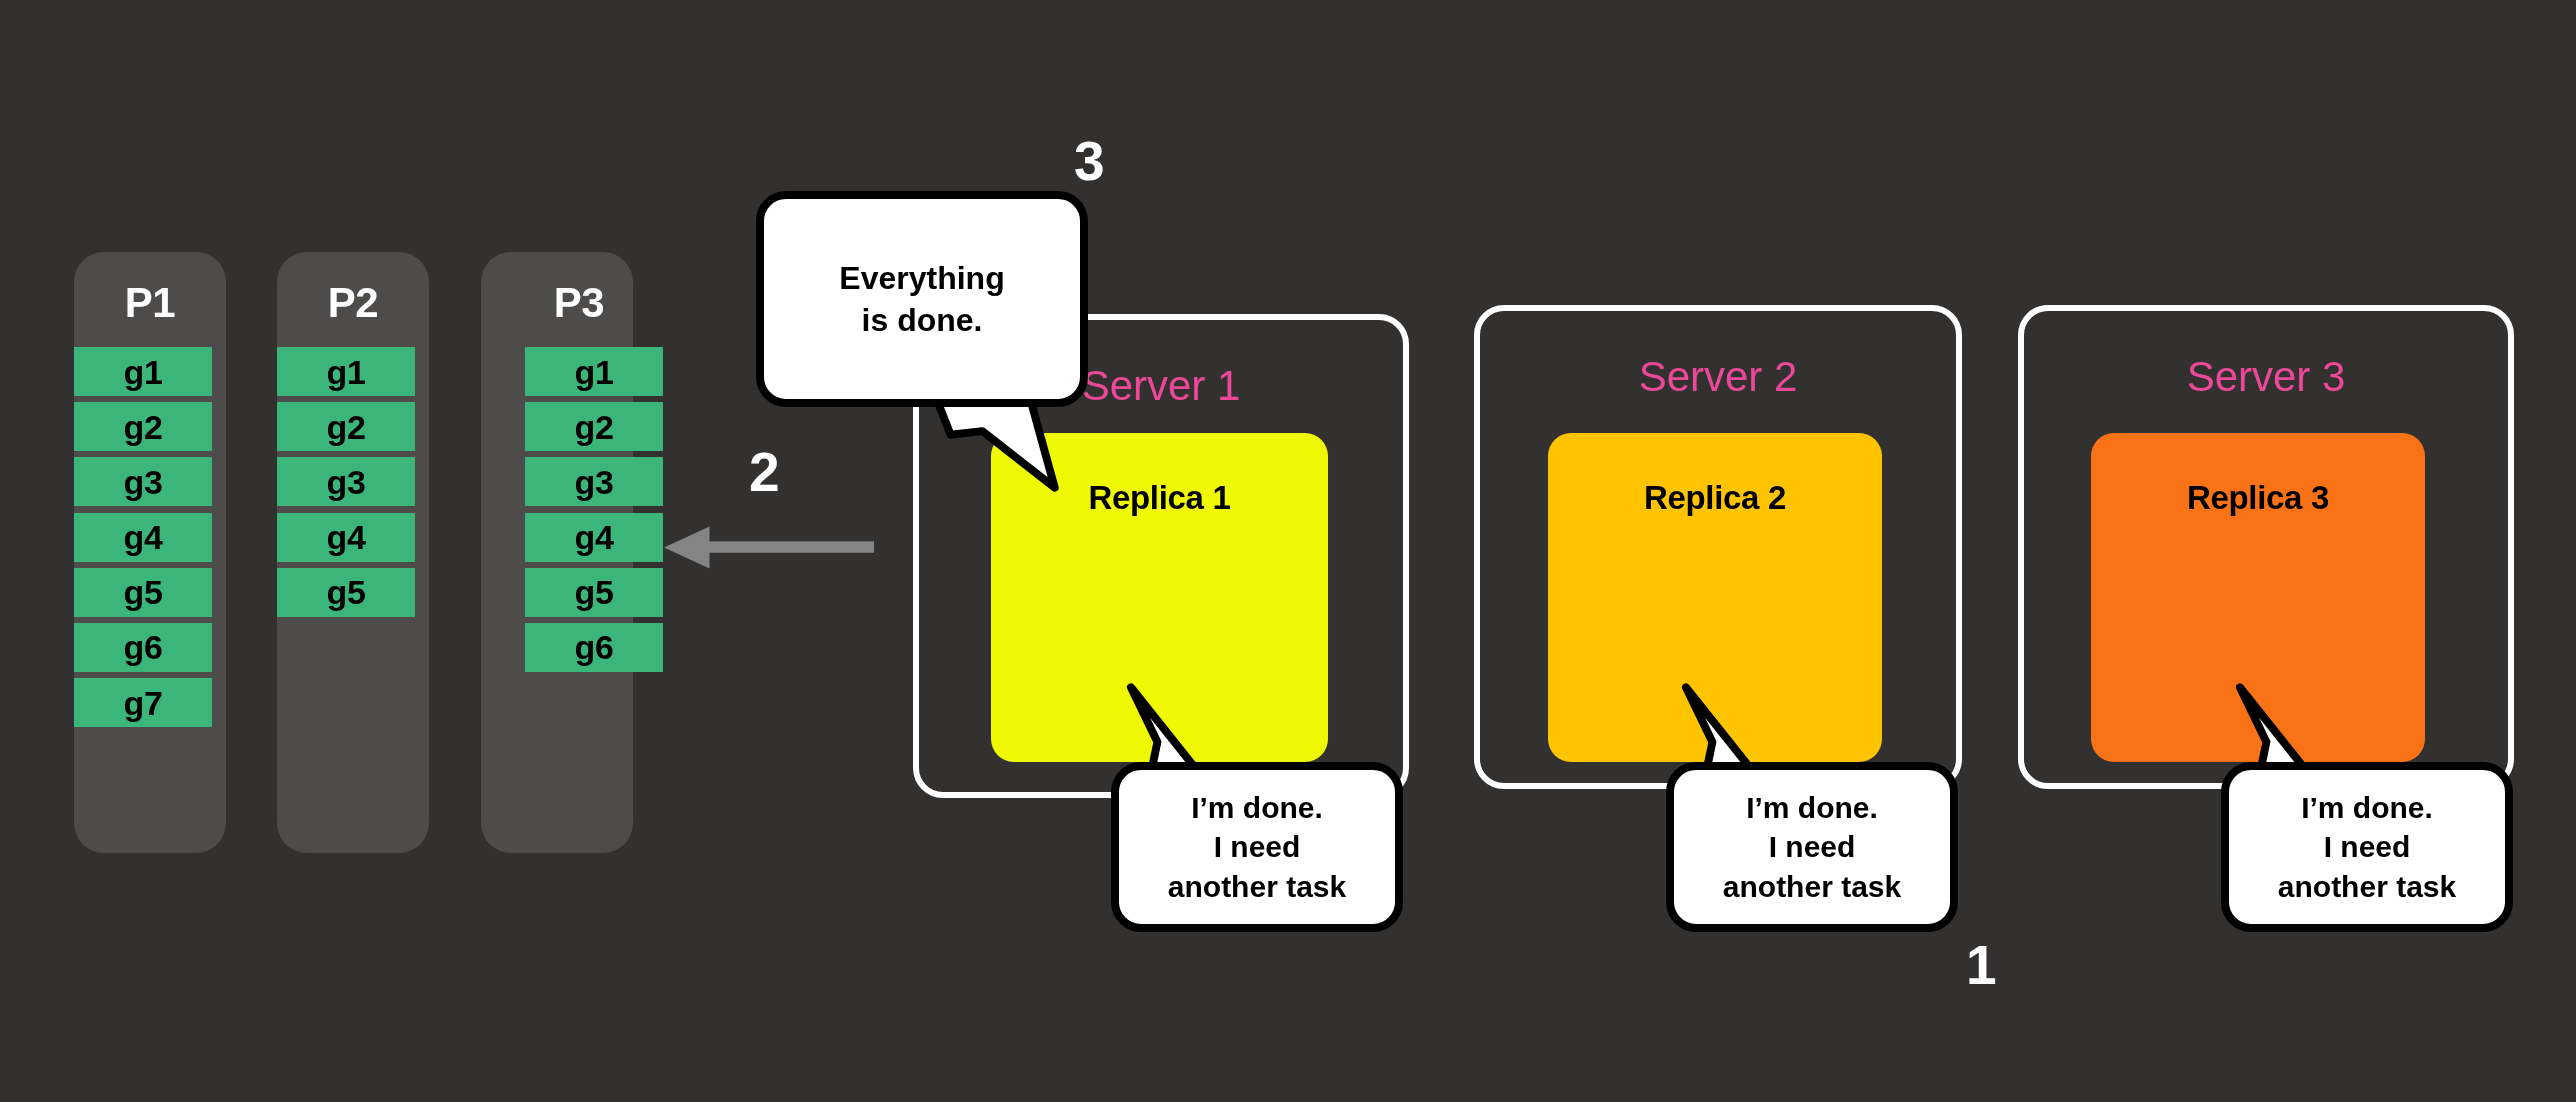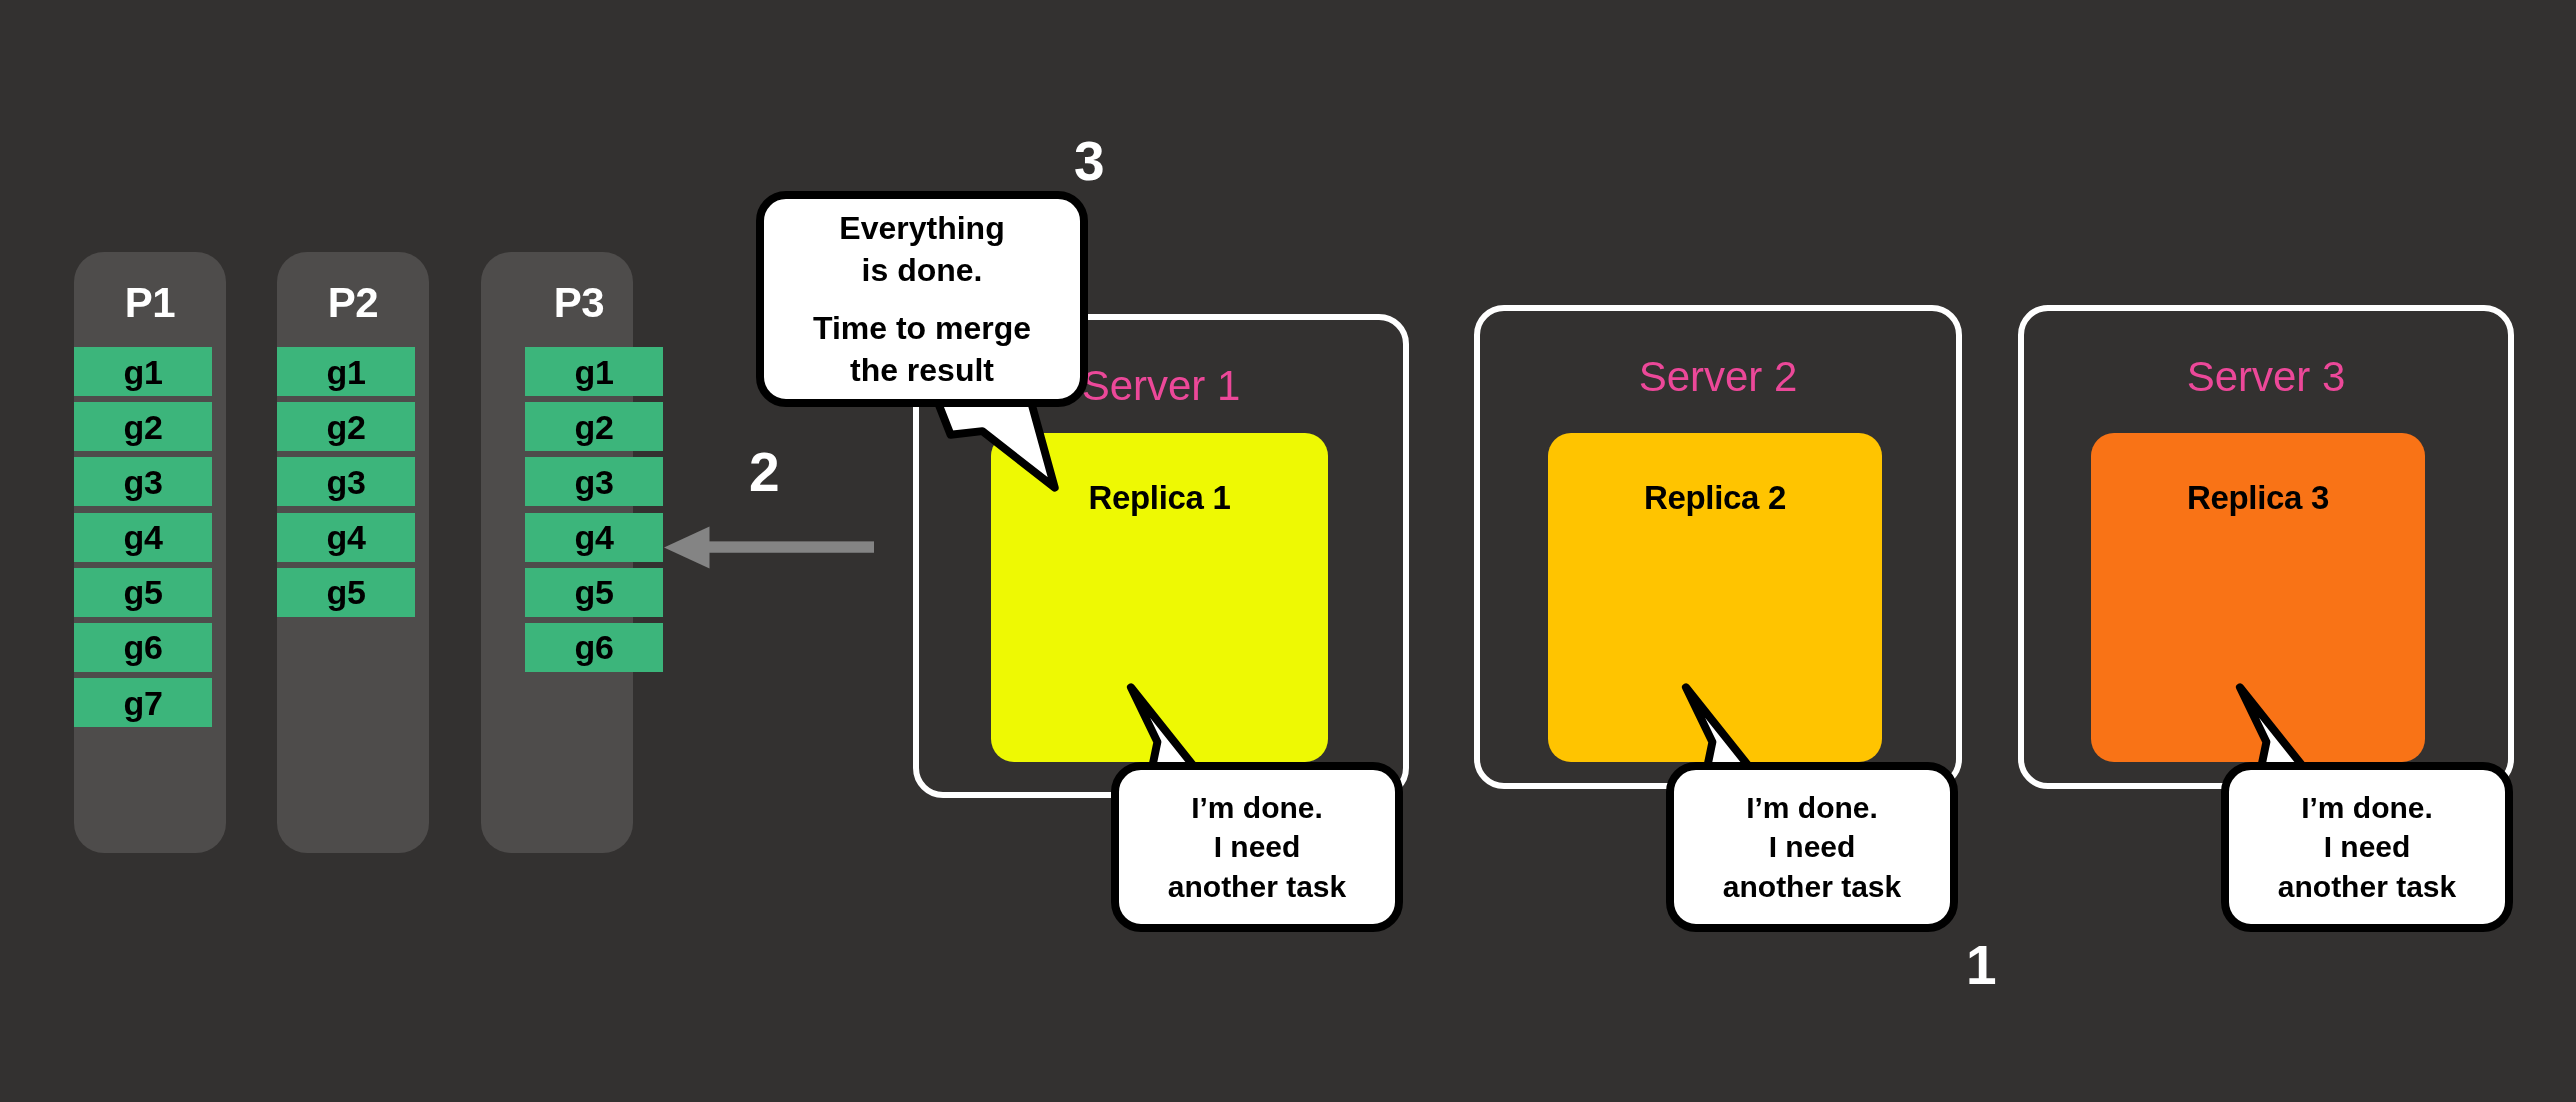--- a/index.html
+++ b/index.html
@@ -254,24 +254,20 @@
   <svg class="bubble-tail z-top" style="left:924px; top:380px; width:212px; height:150px;" viewBox="0 0 240 170" xmlns="http://www.w3.org/2000/svg">
     <path d="M 8 6 L 116 6 L 148 122 L 66 58 L 30 62 Z" fill="#ffffff" stroke="#000000" stroke-width="9" stroke-linejoin="round"></path>
     <rect x="10" y="0" width="102" height="14" fill="#ffffff"></rect>
   </svg>
 
   <div class="bubble z-top" id="bubble-merge">
     <div class="para">
       <span class="line">Everything</span>
       <span class="line">is done.</span>
     </div>
-    <div class="para">
-      <span class="line">Time to merge</span>
-      <span class="line">the result</span>
-    </div>
   </div>
 
   <svg class="bubble-tail z-top" style="left:1115px; top:680px; width:159px; height:124px;" viewBox="0 0 180 140" xmlns="http://www.w3.org/2000/svg">
     <path d="M 18 8 L 104 116 L 152 128 L 36 128 L 48 70 Z" fill="#ffffff" stroke="#000000" stroke-width="9" stroke-linejoin="round"></path>
     <rect x="40" y="120" width="116" height="18" fill="#ffffff"></rect>
   </svg>
 
   <svg class="bubble-tail z-top" style="left:1670px; top:680px; width:159px; height:124px;" viewBox="0 0 180 140" xmlns="http://www.w3.org/2000/svg">
     <path d="M 18 8 L 104 116 L 152 128 L 36 128 L 48 70 Z" fill="#ffffff" stroke="#000000" stroke-width="9" stroke-linejoin="round"></path>
     <rect x="40" y="120" width="116" height="18" fill="#ffffff"></rect>

